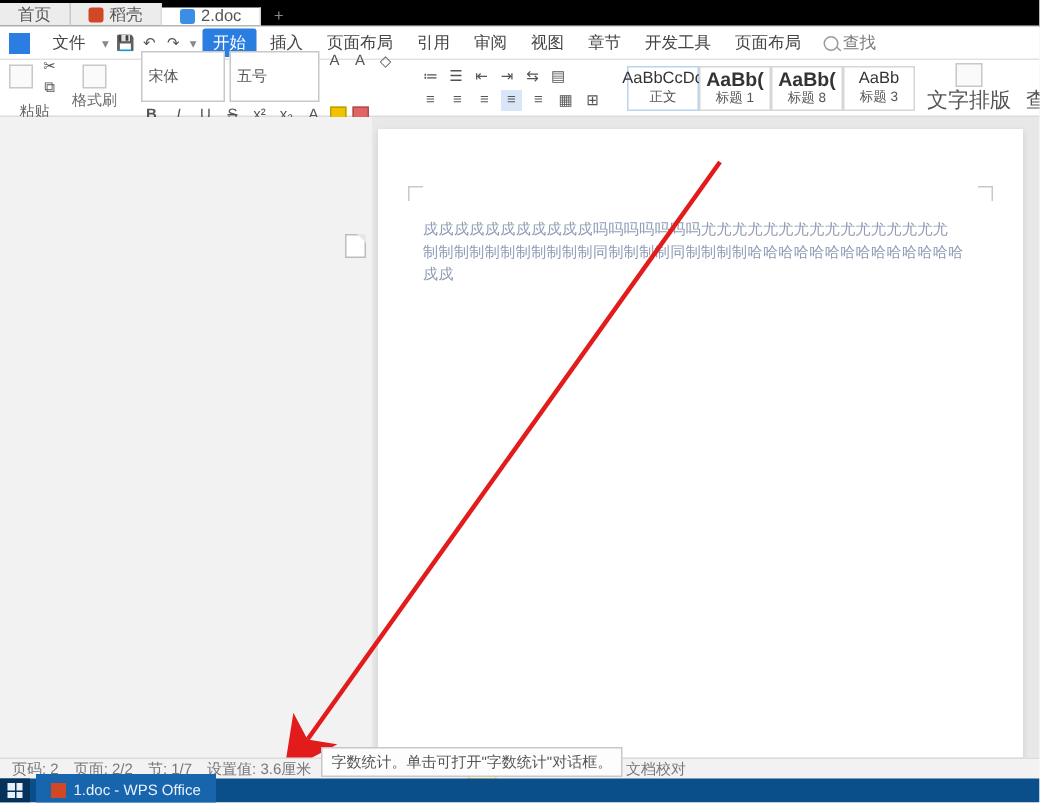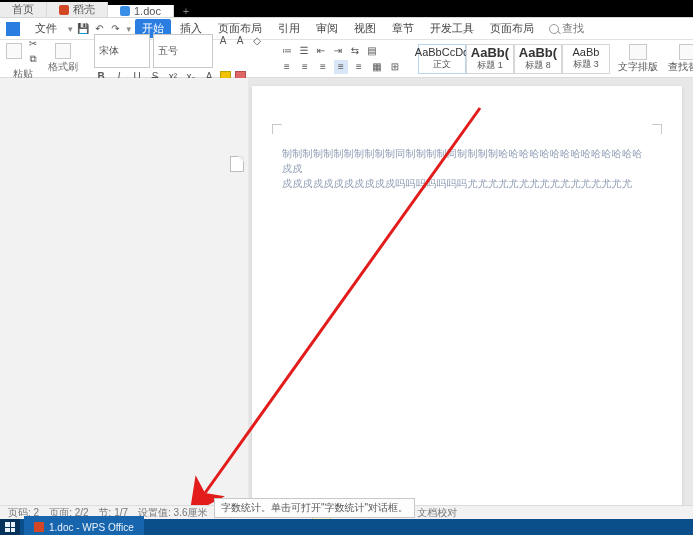--- a/index.html
+++ b/index.html
@@ -108,21 +108,21 @@
   .stylebox {
     width:48px; height:30px; border:1px solid #d6d6d6; display:flex;
     flex-direction:column; align-items:center; justify-content:center;
     font-size:9px; color:#555; background:#fff;
   }
   .stylebox.first{border-color:#b8d4f0;}
   .stylebox .prev{font-size:11px; line-height:1; color:#333;}
   .stylebox .prev.big{font-size:13px; font-weight:bold;}
 
   .rightbtns { display:flex; gap:10px; margin-left:auto;}
-  .rbtn { display:flex; flex-direction:column; align-items:center; font-size:10px; color:#555;font-family:Liberation Mono, monospace;}
+  .rbtn { display:flex; flex-direction:column; align-items:center; font-size:14px; color:#555;font-family:Liberation Mono, monospace;}
   .rbtn .ic { width:18px;height:16px;border:1px solid #c8c8c8; background:#fafafa;}
 
   
   .workarea {
     position:absolute; top:78px; left:0; right:0; bottom:30px;
     background:#e8e8e8;
     overflow:hidden;
   }
   .leftgutter {
     position:absolute; left:0; top:0; bottom:0; width:248px;
@@ -214,21 +214,21 @@
 <div class="tabs">
   <div class="tab">
     <span>首页</span>
   </div>
   <div class="tab">
     <span class="dot"></span>
     <span>稻壳</span>
   </div>
   <div class="tab active">
     <span class="doc"></span>
-    <span>1.doc</span>
+    <span>2.doc</span>
   </div>
   <div class="tab-add">+</div>
 </div>
 
 <div class="menubar">
   <span class="appmenu"></span>
   <span class="mitem">文件</span>
   <span class="dd">▾</span>
   <span class="tinybtn">💾</span>
   <span class="tinybtn">↶</span>
@@ -346,22 +346,22 @@
 </div>
 
 <div class="workarea">
   <div class="leftgutter"></div>
 
   <div class="doc-icon"></div>
 
   <div class="page">
     <div class="margin-mark mm-tl"></div>
     <div class="margin-mark mm-tr"></div>
+    <div>戍戍戍戍戍戍戍戍戍戍戍吗吗吗吗吗吗吗尤尤尤尤尤尤尤尤尤尤尤尤尤尤尤尤</div>
     <div>制制制制制制制制制制制同制制制制同制制制制哈哈哈哈哈哈哈哈哈哈哈哈哈哈戍戍</div>
-    <div>戍戍戍戍戍戍戍戍戍戍戍吗吗吗吗吗吗吗尤尤尤尤尤尤尤尤尤尤尤尤尤尤尤尤</div>
   </div>
 
   <svg class="arrow" style="left:180px; top:20px;" width="320" height="410">
     <defs>
       <marker id="ah" markerWidth="14" markerHeight="14" refX="3" refY="6" orient="auto">
         <path d="M0,0 L12,6 L0,12 L3,6 Z" fill="#e21b1b"></path>
       </marker>
     </defs>
     <line x1="300" y1="10" x2="25" y2="395" stroke="#e21b1b" stroke-width="3" marker-end="url(#ah)"></line>
   </svg>

